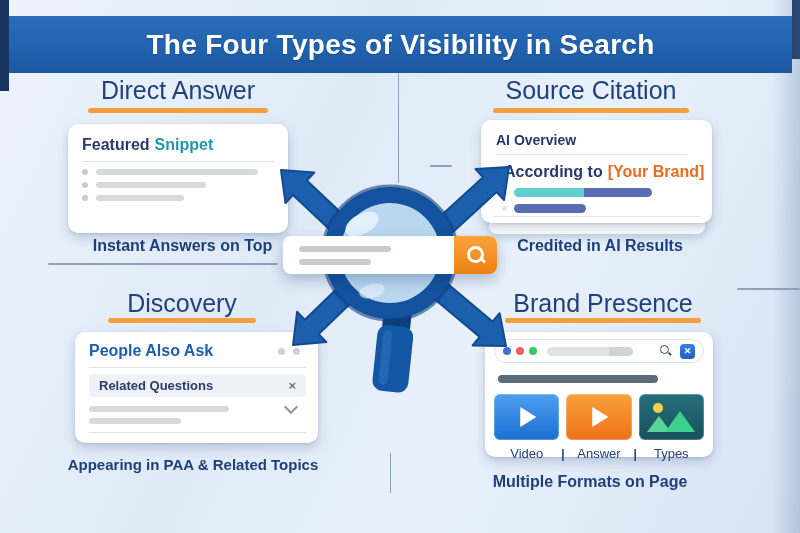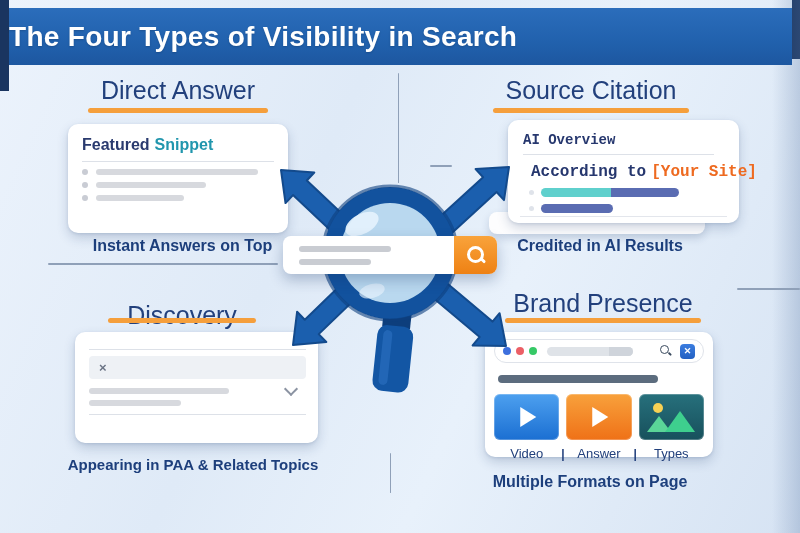--- a/index.html
+++ b/index.html
@@ -5,23 +5,23 @@
   html,body{margin:0;padding:0;background:#c7d5e8;}
   .stage{position:relative;width:800px;height:533px;overflow:hidden;
     font-family:"Liberation Sans",sans-serif;
     background:linear-gradient(115deg,#ecf3fc 0%,#dfeaf7 38%,#e8f1fb 62%,#d6e3f3 100%);}
   .stage::after{content:"";position:absolute;inset:0;pointer-events:none;
     background:linear-gradient(90deg,rgba(0,0,0,0) 96.5%,rgba(90,120,165,.28) 100%);}
   
   .edge{position:absolute;background:#1a3560;}
   .edge-left{left:0;top:0;width:9px;height:91px;}
   .edge-right{right:0;top:0;width:8px;height:59px;}
-  .header{position:absolute;left:9px;right:8px;top:8px;height:57px;
+  .header{position:absolute;left:9px;right:8px;top:16px;height:57px;
     background:linear-gradient(180deg,#2b6dbb 0%,#2161ad 60%,#1d57a0 100%);
-    display:flex;align-items:center;justify-content:flex-start;z-index:4;}
+    display:flex;align-items:center;justify-content:center;z-index:4;}
   .header-title{color:#ffffff;font-weight:800;font-size:28px;letter-spacing:.3px;
     text-shadow:0 1px 2px rgba(10,30,60,.25);}
   .header-tick{position:absolute;left:654px;top:55px;width:3px;height:7px;background:#2f6cc0;border-radius:2px;}
   
   .q-title{position:absolute;color:#22407c;font-weight:400;text-align:center;font-size:25px;z-index:2;}
   .q-underline{position:absolute;height:5px;border-radius:3px;background:#f59f3c;z-index:2;}
   .caption{position:absolute;color:#1d3f7c;font-weight:700;text-align:center;font-size:16px;z-index:2;}
   
   .divider{position:absolute;background:#8fa0b8;z-index:1;border-radius:2px;}
   
@@ -34,21 +34,21 @@
   .fs-card{left:68px;top:124px;width:220px;height:109px;padding:12px 14px 0 14px;box-sizing:border-box;}
   .fs-title{font-size:16px;font-weight:800;}
   .fs-featured{color:#2a3a6e;} .fs-snippet{color:#2196ad;margin-left:5px;}
   .fs-q{font-size:13px;font-weight:700;color:#2a3a6e;margin-top:8px;}
   .fs-row{display:flex;align-items:center;margin-top:7px;}
   .fs-row .dot{width:6px;height:6px;background:#c9ccd4;margin-right:8px;}
   .fs-row:first-of-type .dot{background:#5a6a95;}
   
   .ai-sheet{position:absolute;left:489px;top:212px;width:216px;height:22px;background:#fdfdfe;
     border-radius:8px;z-index:2;box-shadow:0 4px 8px rgba(25,55,105,.18);}
-  .ai-card{left:508px;top:120px;width:231px;height:103px;padding:12px 25px 0 15px;box-sizing:border-box;font-family:Liberation Mono, monospace;}
+  .ai-card{left:481px;top:120px;width:231px;height:103px;padding:12px 25px 0 15px;box-sizing:border-box;}
   .ai-title{font-size:14px;font-weight:800;color:#26376e;}
   .ai-row{display:flex;align-items:center;margin-top:8px;}
   .ai-check{width:13px;height:13px;border-radius:3px;background:#d3e2f1;margin-right:8px;}
   .ai-line{font-size:16px;font-weight:800;color:#26376e;white-space:nowrap;}
   .ai-site{color:#ee6a20;margin-left:5px;}
   .ai-dash{width:17px;height:2px;background:#98a4c8;margin-left:10px;border-radius:1px;}
   .ai-bars{margin-left:6px;}
   .ai-bar-row{display:flex;align-items:center;margin-top:7px;}
   .ai-bar-row .dot{width:5px;height:5px;background:#dfe3ea;margin-right:7px;}
   .seg{height:9px;}
@@ -134,21 +134,21 @@
   <div class="divider" style="left:48px;top:263px;width:230px;height:2px;"></div>
   <div class="divider" style="left:737px;top:288px;width:63px;height:2px;"></div>
   <div class="divider" style="left:430px;top:165px;width:22px;height:2px;"></div>
 
   <div class="q-title" style="left:88px;top:76px;width:180px;">Direct Answer</div>
   <div class="q-underline" style="left:88px;top:108px;width:180px;"></div>
 
   <div class="q-title" style="left:493px;top:76px;width:196px;">Source Citation</div>
   <div class="q-underline" style="left:493px;top:108px;width:196px;"></div>
 
-  <div class="q-title" style="left:108px;top:301px;width:148px;">Discovery</div>
+  <div class="q-title" style="left:108px;top:289px;width:148px;">Discovery</div>
   <div class="q-underline" style="left:108px;top:318px;width:148px;"></div>
 
   <div class="q-title" style="left:505px;top:289px;width:196px;">Brand Presence</div>
   <div class="q-underline" style="left:505px;top:318px;width:196px;"></div>
 
   <div class="caption" style="left:500px;top:237px;width:200px;">Credited in AI Results</div>
   <div class="caption" style="left:70px;top:237px;width:225px;">Instant Answers on Top</div>
   <div class="caption" style="left:480px;top:473px;width:220px;">Multiple Formats on Page</div>
   <div class="caption" style="left:58px;top:456px;width:270px;font-size:15px;">Appearing in PAA &amp; Related Topics</div>
 
@@ -171,40 +171,48 @@
       </div>
   </div>
 
   <div class="ai-sheet"></div>
   <div class="card ai-card">
     <div class="ai-title">AI Overview</div>
     <div class="hr" style="margin-top:6px;"></div>
     <div class="ai-row">
       <span class="ai-check"></span>
       <span class="ai-line">According to</span>
-      <span class="ai-line ai-site">[Your Site]</span>
+      <span class="ai-line ai-site">[Your Brand]</span>
       <span class="ai-dash"></span>
     </div>
     <div class="ai-bars">
       <div class="ai-bar-row">
         <span class="dot"></span>
         <span class="seg seg-teal"></span>
           <span class="seg seg-blue"></span>
       </div>
       <div class="ai-bar-row">
         <span class="dot"></span>
         <span class="seg seg-solo"></span>
       </div>
     </div>
     <div class="ai-foot"></div>
   </div>
 
   <div class="card paa-card">
+    <div class="paa-head">
+      <span class="paa-title">People Also Ask</span>
+      <span class="paa-dots">
+          <span class="dot"></span>
+          <span class="dot"></span>
+        </span>
+    </div>
     <div class="hr paa-hr"></div>
     <div class="paa-related">
+      <span class="paa-related-label">Related Questions</span>
       <span class="paa-x">×</span>
     </div>
     <div class="paa-row">
       <span class="bar"></span>
       <span class="chev"></span>
     </div>
     <div class="bar paa-bar2"></div>
     <div class="hr" style="margin-top:8px;"></div>
 
   </div>

